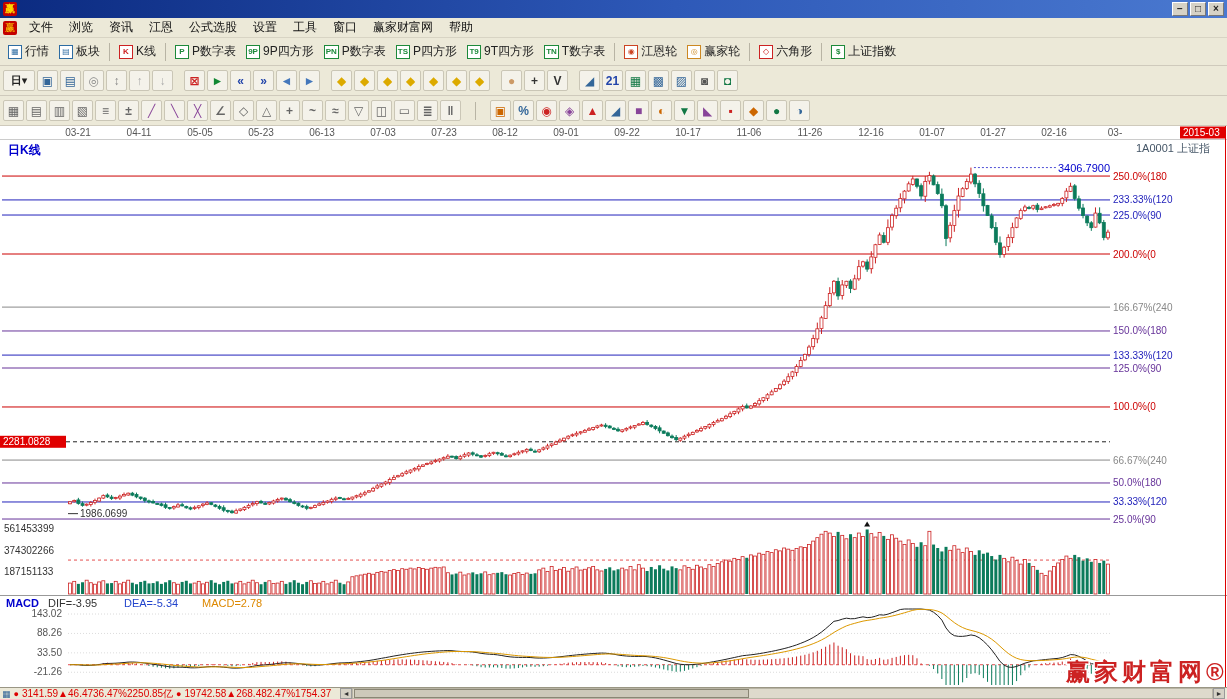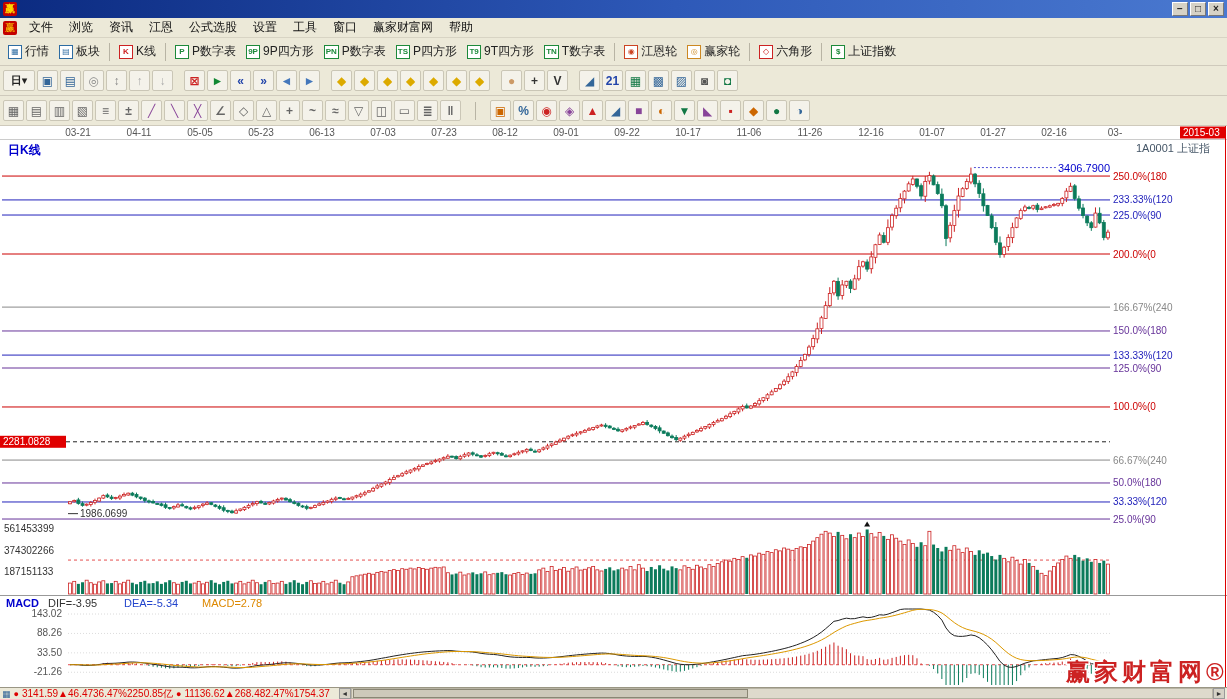--- a/index.html
+++ b/index.html
@@ -1287,21 +1287,21 @@
 </div>
 
 <div class="statusbar">
   <span class="sb-ico" style="color:#336699">▦</span>
   <span class="sb-ico" style="color:#dd0000">●</span>
   <span class="sb-q">
     <span>3141.59</span><span>▲46.47</span><span>36.47%</span><span>2250.85亿</span>
   </span>
   <span class="sb-ico" style="color:#dd0000">●</span>
   <span class="sb-q">
-    <span>11136.62</span><span>▲268.48</span><span>2.47%</span><span>1754.37</span>
+    <span>19742.58</span><span>▲268.48</span><span>2.47%</span><span>1754.37</span>
   </span>
   <div class="sb-scroll">
     <span class="sb-arrow">◄</span>
     <div class="sb-track">
       <div class="sb-thumb"></div>
     </div>
     <span class="sb-arrow">►</span>
   </div>
 </div>
 

